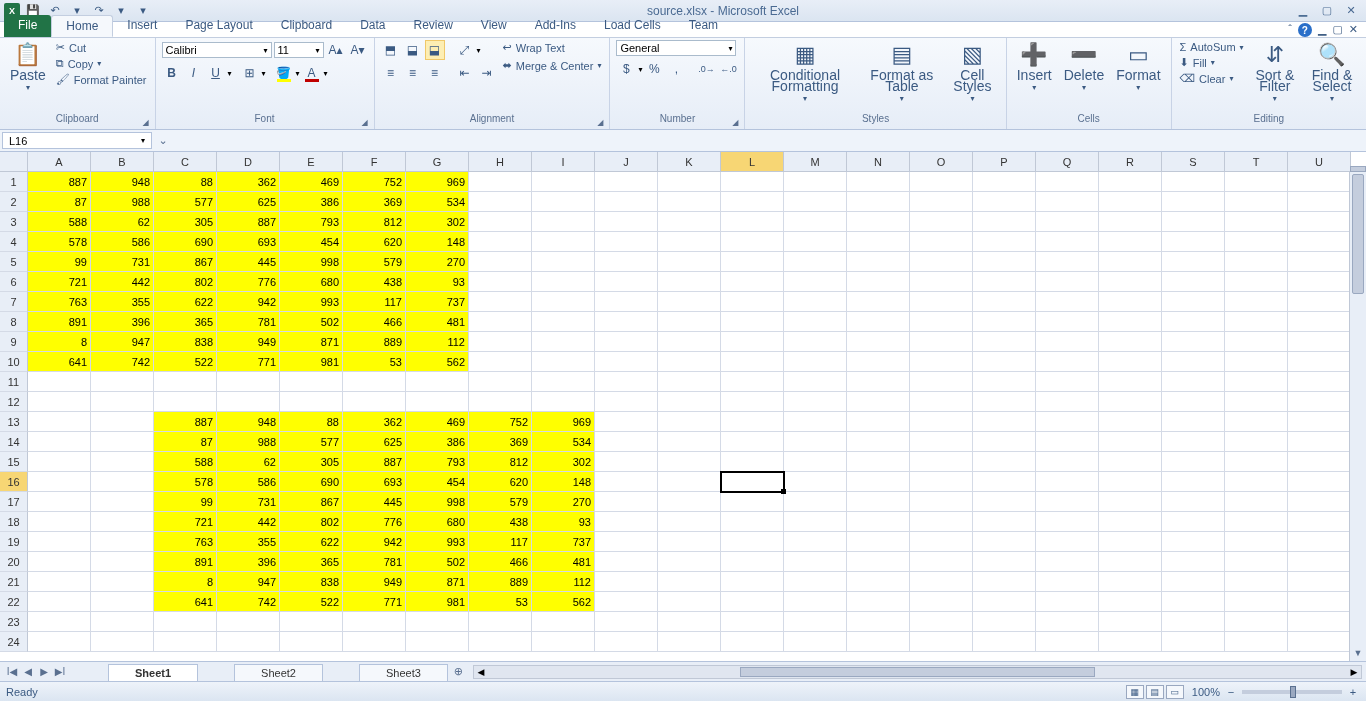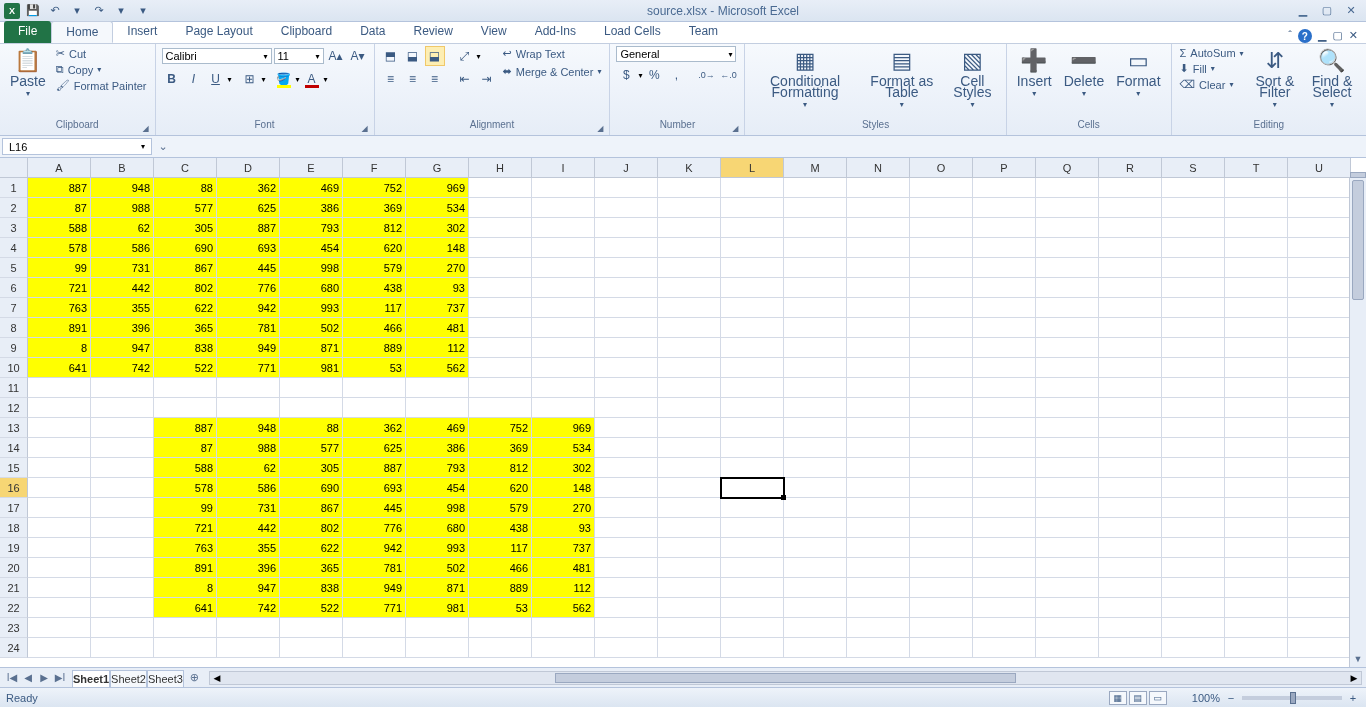--- a/index.html
+++ b/index.html
@@ -8,21 +8,21 @@
 
 .titlebar { height: 22px; background: linear-gradient(#e8eef7,#dbe5f1); display: flex; align-items: center; border-bottom: 1px solid #b4c3dc; }
 .titlebar .qat { display: flex; align-items: center; gap: 4px; padding-left: 4px; }
 .titlebar .qat .xl-icon { width: 16px; height: 16px; background: #217346; color: #fff; font-size: 9px; font-weight: bold; display: flex; align-items: center; justify-content: center; border-radius: 2px; }
 .titlebar .qat span.btn { width: 18px; height: 18px; display:flex;align-items:center;justify-content:center; color:#3b5a82; cursor:pointer;}
 .titlebar .title { flex: 1; text-align: center; color: #4a6a92; font-size: 12px; }
 .titlebar .wincontrols { display: flex; gap: 6px; padding-right: 6px; color:#4a6a92;}
 .titlebar .wincontrols span{cursor:pointer;width:18px;text-align:center;}
 
 
-.ribbon-tabs { height: 22px; background: #fff; display: flex; align-items: flex-end; border-bottom: 1px solid #c3cee0;}
+.ribbon-tabs { height: 16px; background: #fff; display: flex; align-items: flex-end; border-bottom: 1px solid #c3cee0;}
 .ribbon-tabs .tab { padding: 3px 14px; color: #3b5a82; cursor: pointer; font-size:12px;}
 .ribbon-tabs .tab.file { background: #217346; color: #fff; border-radius:3px 3px 0 0; margin-left:4px;}
 .ribbon-tabs .tab.active { background: #f5f8fc; border: 1px solid #c3cee0; border-bottom: 1px solid #f5f8fc; border-radius: 3px 3px 0 0;}
 .ribbon-tabs .right { margin-left: auto; display:flex; gap:6px; padding-right:8px; color:#3b5a82;}
 .ribbon-tabs .right span{cursor:pointer;}
 .help-icon{display:inline-flex;width:14px;height:14px;border-radius:50%;background:#2a6fc9;color:#fff;align-items:center;justify-content:center;font-size:10px;font-weight:bold;}
 
 
 .ribbon { height: 92px; background: linear-gradient(#f6f9fd,#e6edf7); border-bottom: 1px solid #b4c3dc; display: flex; }
 .group { border-right: 1px solid #c8d3e6; padding: 2px 6px; display:flex; flex-direction:column;}
@@ -64,34 +64,34 @@
 .vscroll{position:absolute;right:0;top:20px;bottom:0;width:17px;background:#e8eef7;border-left:1px solid #c0c8d6;}
 .vscroll .thumb{position:absolute;left:2px;right:2px;top:2px;height:120px;background:#c4cddd;border:1px solid #9aa8c0;border-radius:2px;}
 .vscroll .btn{position:absolute;left:0;right:0;height:17px;display:flex;align-items:center;justify-content:center;font-size:9px;color:#5a7090;cursor:pointer;}
 .vscroll .up{top:0;} .vscroll .down{bottom:0;}
 .vscroll .split{position:absolute;left:0;right:0;height:6px;top:-6px;background:#c4cddd;border:1px solid #9aa8c0;}
 
 
 .sheettabs{height:20px;display:flex;align-items:center;background:#e8eef7;border-top:1px solid #b4c3dc;}
 .sheettabs .nav{display:flex;gap:0;padding:0 4px;}
 .sheettabs .nav span{width:16px;text-align:center;color:#5a7090;cursor:pointer;font-size:10px;}
-.sheettabs .tab{padding:2px 0;background:#f5f8fc;border:1px solid #b4c3dc;border-bottom:none;font-size:11px;cursor:pointer;margin-bottom:-1px;color:#333;}
+.sheettabs .tab{padding:2px 26px;background:#f5f8fc;border:1px solid #b4c3dc;border-bottom:none;font-size:11px;cursor:pointer;margin-bottom:-1px;color:#333;margin-left:36px;}
 .sheettabs .tab.active{background:#fff;font-weight:bold;}
 .sheettabs .newtab{padding:2px 6px;color:#5a7090;cursor:pointer;}
 .sheettabs .hscroll{flex:1;margin:0 4px;height:14px;background:#e0e6f0;border:1px solid #c0c8d6;position:relative;}
 .sheettabs .hscroll .thumb{position:absolute;left:30%;width:40%;top:1px;bottom:1px;background:#c4cddd;border:1px solid #9aa8c0;}
 .sheettabs .hscroll .lbtn,.sheettabs .hscroll .rbtn{position:absolute;top:0;bottom:0;width:14px;display:flex;align-items:center;justify-content:center;font-size:9px;cursor:pointer;}
 .sheettabs .hscroll .lbtn{left:0;} .sheettabs .hscroll .rbtn{right:0;}
 
 
 .statusbar{height:20px;background:linear-gradient(#eef3fa,#dbe5f1);border-top:1px solid #b4c3dc;display:flex;align-items:center;padding:0 6px;font-size:11px;color:#3b5a82;}
 .statusbar .ready{}
 .statusbar .views{margin-left:auto;display:flex;gap:2px;}
 .statusbar .views span{width:18px;height:14px;border:1px solid #9aa8c0;background:#f5f8fc;cursor:pointer;display:flex;align-items:center;justify-content:center;font-size:9px;}
-.statusbar .zoom{display:flex;align-items:center;gap:4px;margin-left:25px;}
+.statusbar .zoom{display:flex;align-items:center;gap:4px;margin-left:8px;}
 .statusbar .slider{width:100px;height:4px;background:#c4cddd;position:relative;}
 .statusbar .slider .handle{position:absolute;left:48%;top:-4px;width:6px;height:12px;background:#9aa8c0;border:1px solid #5a7090;}
 .statusbar .zbtn{width:14px;text-align:center;cursor:pointer;}
 </style>
 </head>
 <body>
 
 <div class="titlebar">
   <div class="qat">
     <span class="xl-icon">X</span>

